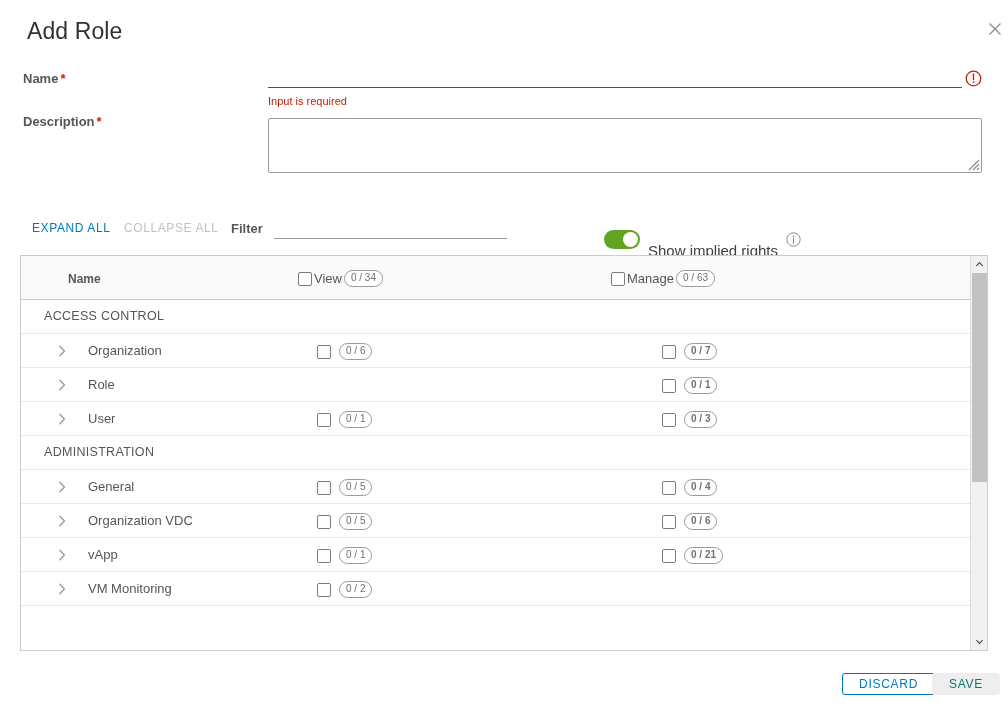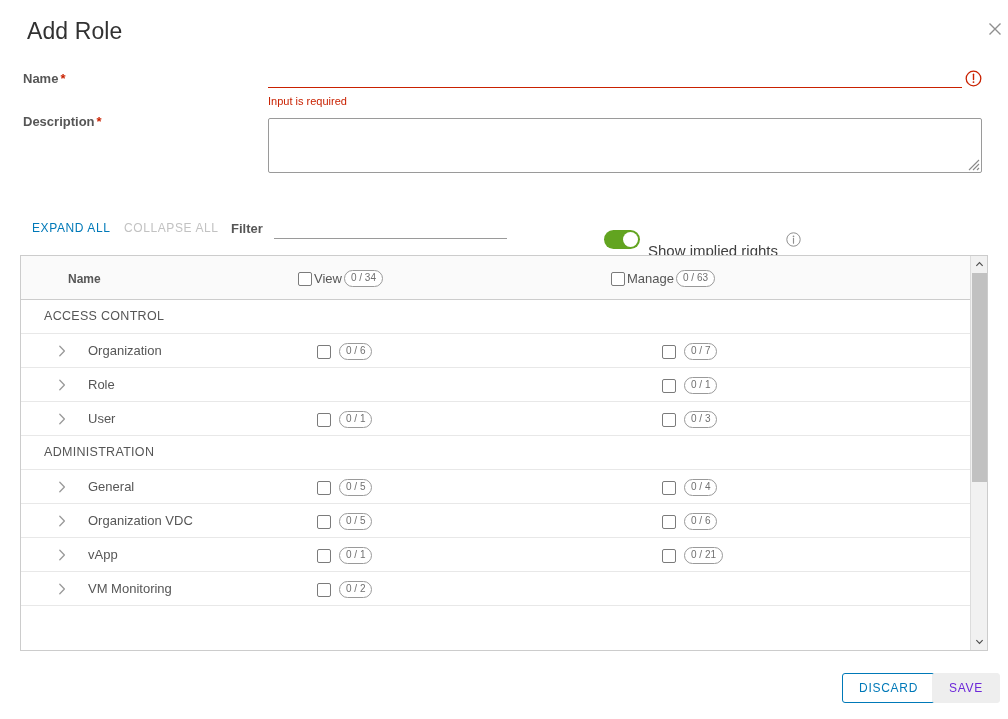--- a/index.html
+++ b/index.html
@@ -329,21 +329,21 @@
     white-space: nowrap;
   }
   .cell {
     position: absolute;
     top: 9px;
     display: flex;
     align-items: center;
     gap: 8px;
   }
   .cell-view   { left: 296px; }
-  .cell-manage { left: 641px; }
+  .cell-manage { left: 641px; font-weight: bold; }
 
   
   #table-scrollbar {
     position: absolute;
     right: 0;
     top: 0;
     width: 17px;
     height: 394px;
     background: #f1f1f1;
     border-left: 1px solid #dcdcdc;
@@ -377,41 +377,41 @@
   #modal-footer {
     position: absolute;
     left: 0;
     bottom: 0;
     width: 1008px;
     height: 58px;
   }
   .btn {
     position: absolute;
     top: 12px;
-    height: 30px;
+    height: 22px;
     box-sizing: border-box;
     font-family: "Liberation Sans", sans-serif;
     font-size: 12px;
     letter-spacing: 0.7px;
     text-transform: uppercase;
     border-radius: 3px;
     cursor: pointer;
     padding: 0 16px;
   }
   #discard-btn {
     right: 73px;
     background: #ffffff;
     border: 1px solid #0079b8;
     color: #0079b8;
   }
   #save-btn {
     right: 8px;
     background: #eeeeee;
     border: 1px solid #eeeeee;
-    color: #6d28d9;
+    color: #0f766e;
     cursor: default;
   }
 </style>
 </head>
 <body>
 
 <div id="modal-header">
   <div id="modal-title">Add Role</div>
   <div id="close-btn">
     <svg viewBox="0 0 22 22" width="22" height="22" aria-hidden="true">

